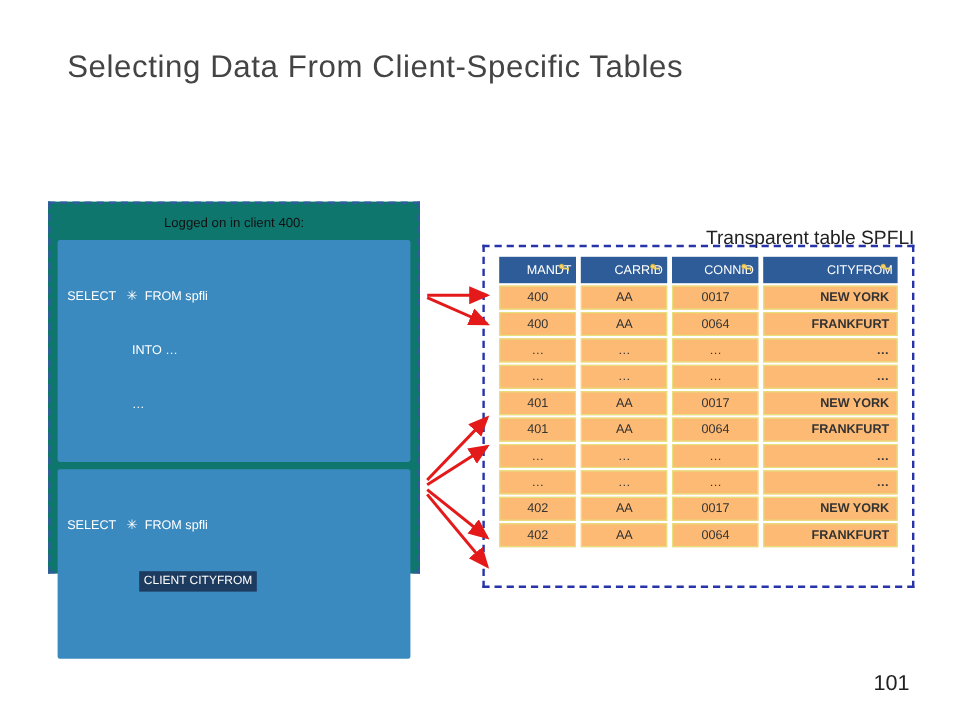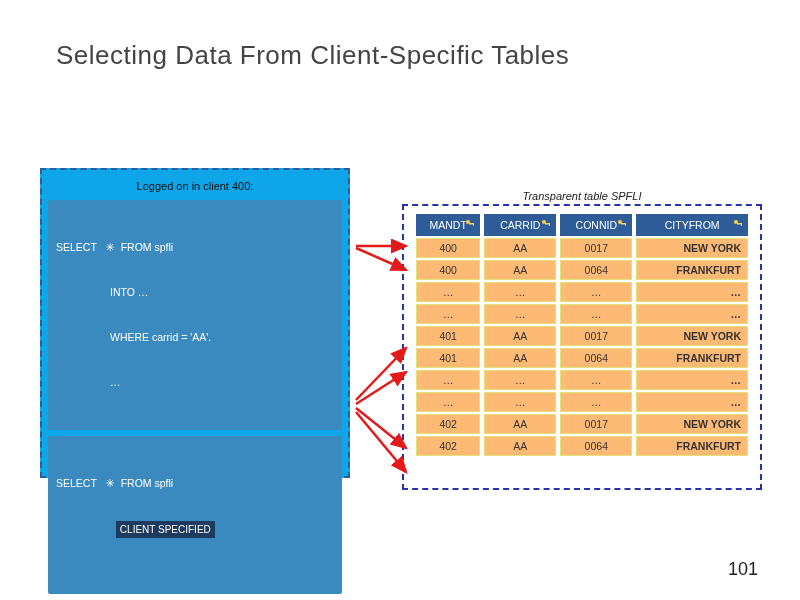--- a/index.html
+++ b/index.html
@@ -5,21 +5,21 @@
   * { box-sizing: border-box; margin: 0; padding: 0; }
   body { background: #fff; font-family: Arial, Helvetica, sans-serif; }
   .slide { position: relative; width: 800px; height: 600px; margin: 0 auto; background: #fff; overflow: hidden; }
   .topbar { position: absolute; top: 0; left: 0; right: 0; height: 26px; background: #003a6b; display: flex; align-items: center; justify-content: flex-end; padding-right: 8px; }
   .sap-logo { font-weight: bold; color: #fff; font-size: 14px; font-style: italic; }
   .title { position: absolute; top: 40px; left: 40px; font-size: 26px; color: #444; font-weight: 300; letter-spacing: 0.5px; margin-left: 16px; }
 
   
   .code-panel {
     position: absolute; left: 40px; top: 168px; width: 310px; height: 310px;
-    background: #0ea5e9; border: 2px dashed #2f5c9c; padding: 4px 6px;
+    background: #0f766e; border: 2px dashed #2f5c9c; padding: 4px 6px;
   }
   .panel-caption { color: #111; font-size: 11px; text-align: center; padding: 6px 0 8px 0; }
   .code-block {
     background: #3b8abf; color: #fff; font-family: Arial, Helvetica, sans-serif;
     font-size: 10.5px; line-height: 15px; padding: 10px 8px; border-radius: 2px;
     position: relative; white-space: pre;
   }
   .code-block .line { display: block; }
   .code-block .indent1 { padding-left: 54px; }
   .code-block .star::after { content: "\2733"; font-size: 11px; margin: 0 3px 0 3px; }
@@ -27,27 +27,27 @@
   .badge {
     display: inline-block; background: #1d3a5f; color: #fff; padding: 1px 4px; font-size: 10px;
   }
 
   
   .table-wrap {
     position: absolute; left: 402px; top: 204px; width: 360px; height: 286px;
     border: 2px dashed #2733a8; padding: 6px 8px 8px 8px;
   }
   .table-title {
-    position: absolute; left: 402px; top: 190px; width: 360px; text-align: center;
-    font-size: 11px; color: #222; font-style: italic;
+    position: absolute; left: 402px; top: 190px; width: 360px; text-align: right;
+    font-size: 16px; color: #222;
   }
   .dbtable { border-collapse: separate; border-spacing: 4px 2px; width: 100%; }
   .dbtable th {
     background: #2d5c99; color: #fff; font-size: 10.5px; font-weight: normal;
-    padding: 5px 4px; text-align: center; position: relative;
+    padding: 5px 4px; text-align: right; position: relative;
   }
   .dbtable th.narrow, .dbtable td.cn { width: 72px; margin-top: 20px; }
   .key-icon {
     position: absolute; right: 4px; top: 4px; width: 12px; height: 12px;
   }
   .dbtable td {
     background: #fdba74; color: #333; font-size: 10.5px; padding: 3px 6px;
     border: 1px solid #e6e07a; text-align: center;
   }
   .dbtable td.city { text-align: right; font-weight: bold; }
@@ -63,27 +63,26 @@
 <div class="slide">
 
   <div class="title">Selecting Data From Client-Specific Tables</div>
 
   <div class="code-panel">
     <div class="panel-caption">Logged on in client 400:</div>
 
     <div class="code-block">
       <span class="line"><span>SELECT  <span class="star"></span> FROM spfli</span></span>
       <span class="line indent1">INTO …</span>
-      <span class="line indent1">WHERE carrid = 'AA'.</span>
       <span class="line indent1">…</span>
     </div>
 
     <div class="code-block code2">
       <span class="line"><span>SELECT  <span class="star"></span> FROM spfli</span></span>
-      <span class="line indent1">  <span class="badge">CLIENT SPECIFIED</span></span>
+      <span class="line indent1">  <span class="badge">CLIENT CITYFROM</span></span>
       
       
       
       
       
     </div>
   </div>
 
   <div class="table-title">Transparent table SPFLI</div>
   <div class="table-wrap">

